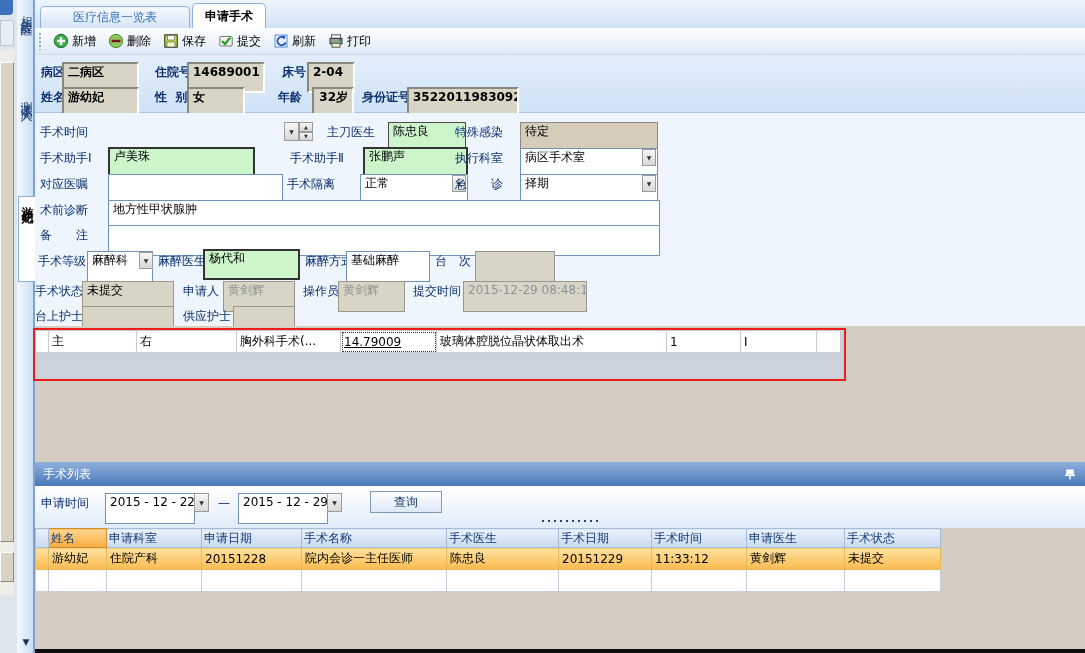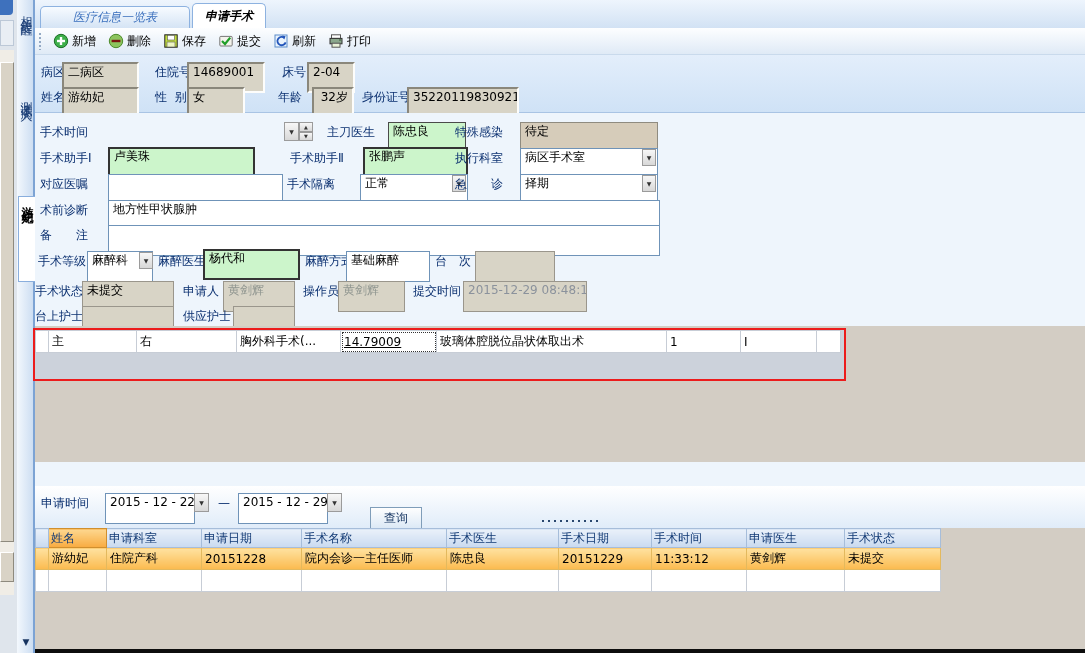--- a/index.html
+++ b/index.html
@@ -29,36 +29,36 @@
     color:#16335f; font-size:9px; cursor:pointer; }
 
   
   .main { position:absolute; left:35px; top:0; width:1050px; height:653px; background:#eef5fc; }
   .bottombar { position:absolute; left:0; right:0; bottom:0; height:4px; background:#0d0d0d; }
 
   
   .tabbar { position:absolute; left:0; top:0; width:100%; height:28px;
     background:linear-gradient(#eef5fd,#d2e2f4); }
   .tab { position:absolute; bottom:0; display:flex; align-items:center; justify-content:center;
-    border:1px solid #8db2e0; border-bottom:none; border-radius:5px 5px 0 0; cursor:pointer;font-style:italic; }
+    border:1px solid #8db2e0; border-bottom:none; border-radius:5px 5px 0 0; cursor:pointer; }
   .tab.inactive { left:5px; width:150px; height:22px; background:linear-gradient(#f7fbff,#d5e4f5); color:#3a6fbd; }
   .tab.active { left:157px; width:74px; height:25px; background:#fff; color:#000; font-weight:bold; }
 
   
   .toolbar { position:absolute; left:0; top:28px; width:100%; height:27px;
     background:linear-gradient(#fdfeff,#dfeaf6); border-bottom:1px solid #c9daec;
     display:flex; align-items:center; padding-left:3px; }
   .grip { width:5px; height:18px; margin-right:4px;
     background-image:radial-gradient(circle,#93a9c4 1px,transparent 1.2px); background-size:4px 4px; }
   .tbtn { display:flex; align-items:center; gap:3px; padding:2px 6px; color:#000; cursor:pointer; border-radius:2px; }
   .tbtn svg { width:16px; height:16px; }
 
   
   .patient { position:absolute; left:0; top:55px; width:100%; height:58px;
-    background:linear-gradient(#e3eefb,#cfe2f6); border-bottom:1px solid #a9c4e4; }
+    background:linear-gradient(#e3eefb,#cfe2f6); border-bottom:1px solid #a9c4e4;font-weight:bold; }
   .lbl { position:absolute; color:#0b3070; white-space:pre; line-height:18px; }
   .fld { position:absolute; height:31px; line-height:15px; padding:1px 4px; overflow:hidden;
     white-space:pre; color:#000; }
   .sunken { background:#d8d4c6; border-top:2px solid #8a877b; border-left:2px solid #8a877b;
     border-right:2px solid #fdfdfb; border-bottom:2px solid #fdfdfb; }
   .winput { background:#fff; border:1px solid #6f93b8; }
   .green1 { background:#ccf5cb; border:1px solid #4a4a4a; }
   .green2 { background:#ccf5cb; border:2px solid #333; line-height:13px; }
   .ro { background:#d8d4c6; border:1px solid #9a968c; }
   .rotan { background:#d6ccba; border:1px solid #8f8b80; }
@@ -90,23 +90,23 @@
   td.selcell { background:#fbd9a2; outline:1px dotted #333; outline-offset:-2px;text-decoration:underline; }
   tr.selrow td { background:linear-gradient(#fee2a0,#fbba4e); border-color:#e3b95e; }
 
   
   .listbar { position:absolute; left:0; top:462px; width:100%; height:24px;
     background:linear-gradient(#8fb0dc,#4a78b8); color:#fff; display:flex; align-items:center;
     padding:0 8px; }
   .listbar .pin { margin-left:auto; width:14px; height:14px; cursor:pointer; }
   .querybar { position:absolute; left:0; top:486px; width:100%; height:42px;
     background:linear-gradient(#ffffff,#e0ecf9); }
-  .qbtn { position:absolute; left:290px; top:5px; width:52px; height:22px;
+  .qbtn { position:absolute; left:290px; top:5px; width:72px; height:22px;
     border:1px solid #7f9db9; background:linear-gradient(#fefefe,#dce9f6); color:#12315e;
-    display:flex; align-items:center; justify-content:center; cursor:pointer;margin-top:16px; }
+    display:flex; align-items:center; justify-content:center; cursor:pointer; }
   .dots { position:absolute; left:505px; top:33px; width:58px; height:4px;
     background-image:radial-gradient(circle,#29476e 1.2px,transparent 1.4px); background-size:6px 4px; }
   .bottomzone { position:absolute; left:0; top:528px; width:100%; height:121px; background:#d3cdc4; }
 </style>
 </head>
 <body>
 
 <div class="lstrip">
   <div class="ls-tab"></div>
   <div class="ls-box"></div>
@@ -288,20 +288,28 @@
           <td>玻璃体腔脱位晶状体取出术</td>
           <td>1</td>
           <td>Ⅰ</td>
           <td></td>
         </tr>
       </tbody>
         </table>
     </div>
   </div>
 
+  <div class="listbar">
+    <span>手术列表</span>
+    <svg class="pin" viewBox="0 0 14 14">
+      <rect x="3.2" y="2.5" width="7.6" height="5" fill="#fff"></rect>
+      <rect x="2" y="7.5" width="10" height="1.6" fill="#fff"></rect>
+      <rect x="6.3" y="9.1" width="1.4" height="3.4" fill="#fff"></rect>
+      </svg>
+  </div>
 
   <div class="querybar">
     <div class="lbl" style="left:6px;top:8px">申请时间</div>
     <div class="fld winput" style="left:70px;top:7px;width:90px">2015 - 12 - 22</div>
     <div class="ddb" style="left:159px;top:7px;width:15px"></div>
     <div class="lbl" style="left:183px;top:8px">—</div>
     <div class="fld winput" style="left:203px;top:7px;width:90px">2015 - 12 - 29</div>
     <div class="ddb" style="left:292px;top:7px;width:15px"></div>
     <div class="qbtn" style="left:335px">查询</div>
     <div class="dots"></div>

